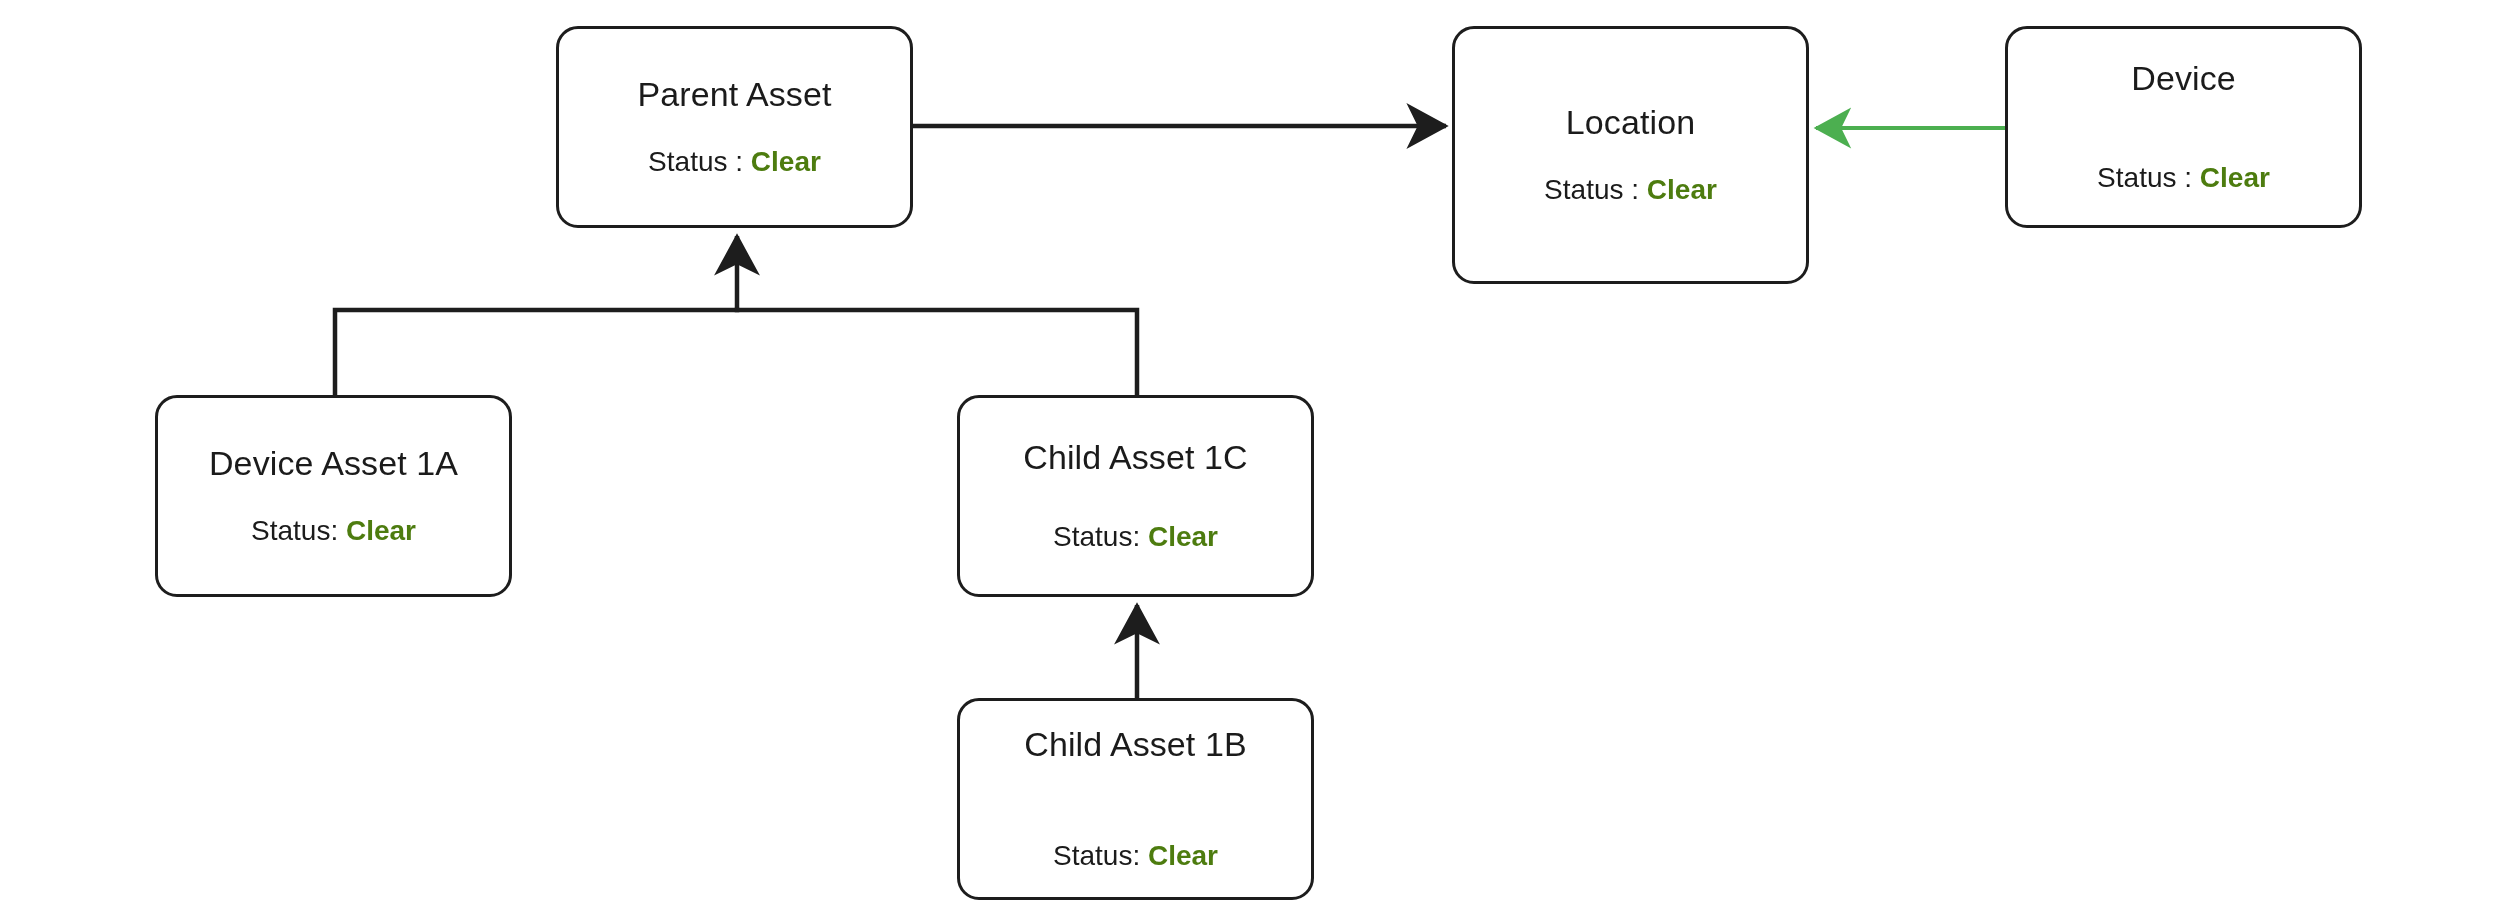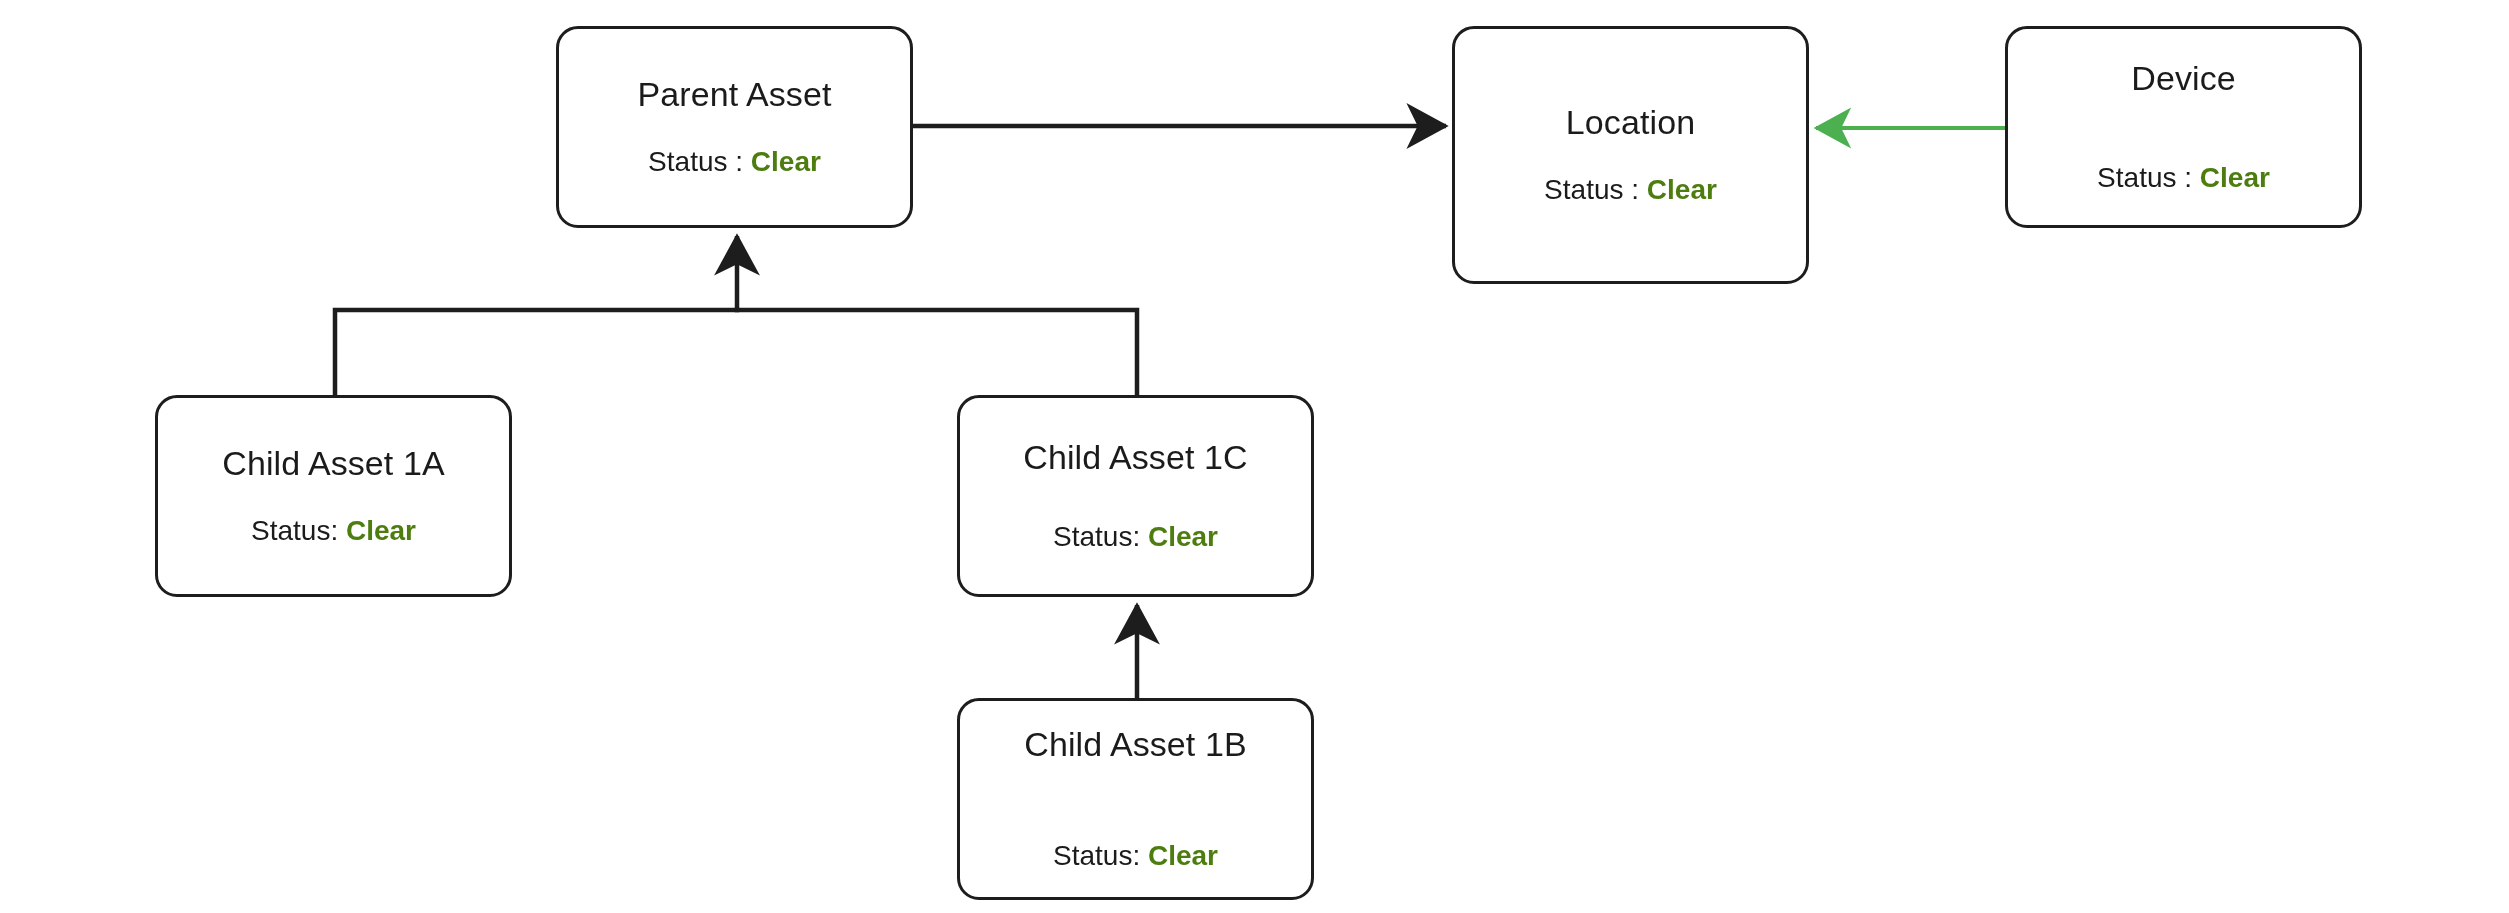--- a/index.html
+++ b/index.html
@@ -96,21 +96,21 @@
     <div class="node-title">Location</div>
     <div class="node-status"><span>Status : </span><span class="status-value">Clear</span></div>
   </div>
 
   <div class="node" style="left:2005px; top:26px; width:357px; height:202px;gap:32px;">
     <div class="node-title">Device</div>
     <div class="node-status"><span>Status : </span><span class="status-value">Clear</span></div>
   </div>
 
   <div class="node" style="left:155px; top:395px; width:357px; height:202px;">
-    <div class="node-title">Child Asset 1A</div>
+    <div class="node-title">Device Asset 1A</div>
     <div class="node-status"><span>Status: </span><span class="status-value">Clear</span></div>
   </div>
 
   <div class="node" style="left:957px; top:395px; width:357px; height:202px;gap:12px;">
     <div class="node-title">Child Asset 1C</div>
     <div class="node-status"><span>Status: </span><span class="status-value">Clear</span></div>
   </div>
 
   <div class="node" style="left:957px; top:698px; width:357px; height:202px;gap:44px;">
     <div class="node-title">Child Asset 1B</div>

